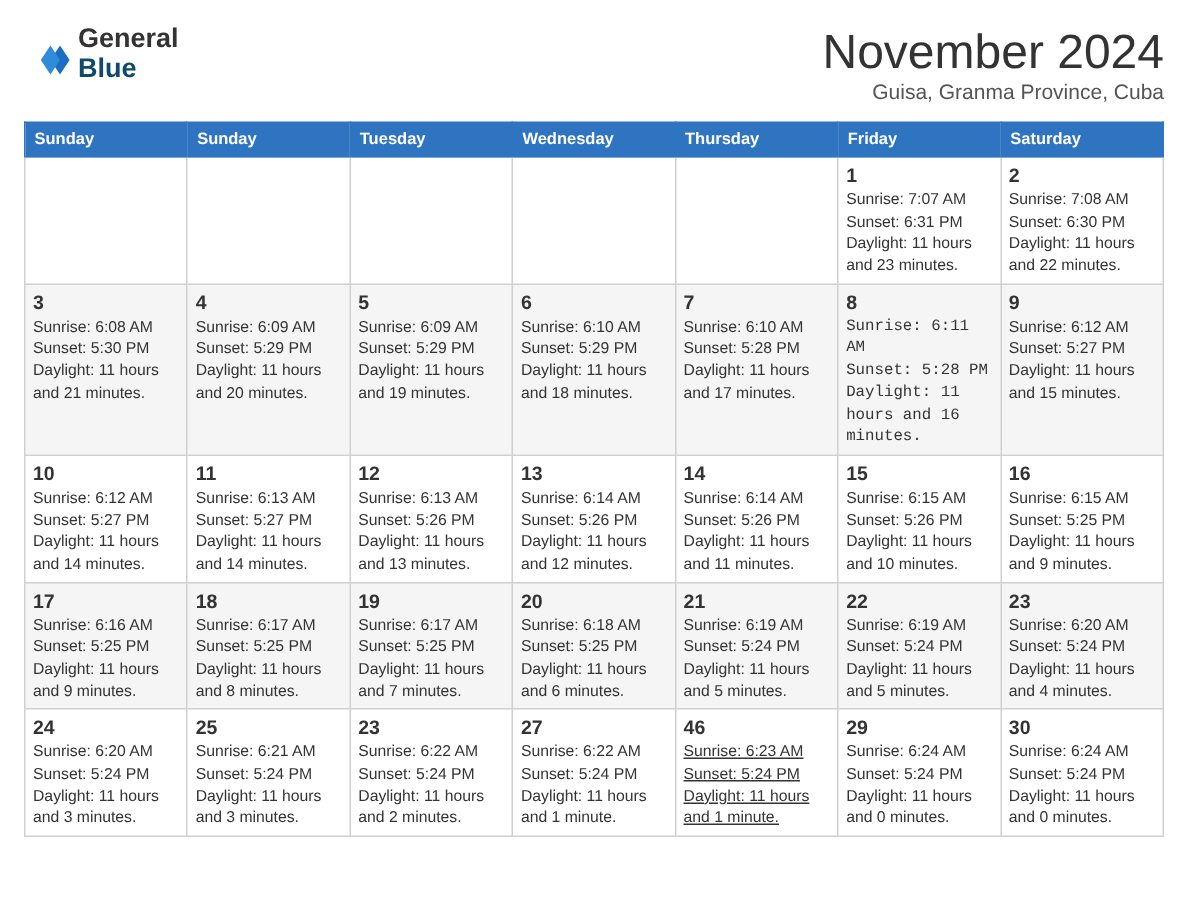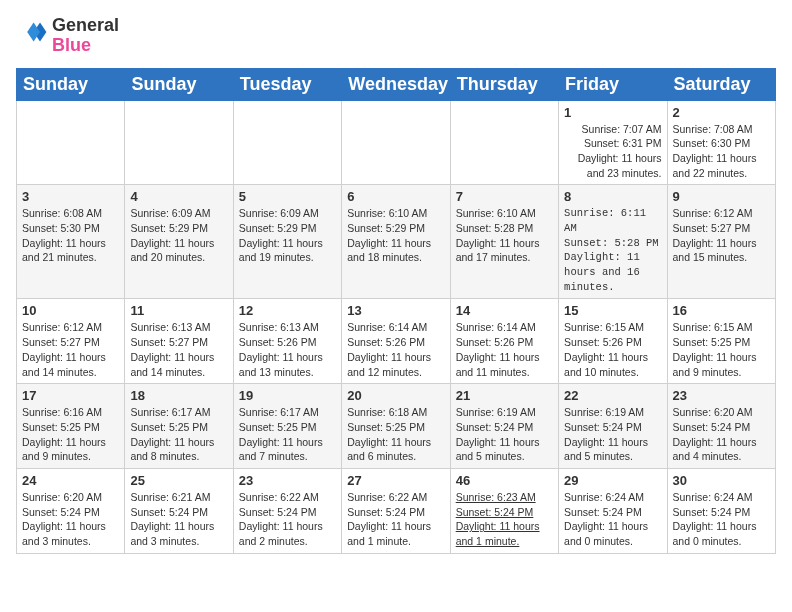--- a/index.html
+++ b/index.html
@@ -11,30 +11,30 @@
       padding: 16px;
     }
     .header {
       display: flex;
       justify-content: space-between;
       align-items: flex-start;
       margin-bottom: 12px;
     }
     .logo {
       display: flex;
-      align-items: flex-start;
+      align-items: flex-end;
       gap: 4px;
     }
     .logo-text {
       font-size: 18px;
       font-weight: bold;
       line-height: 1.1;
     }
     .logo-general { color: #333; }
-    .logo-blue { color: #ec4899; }
+    .logo-blue { color: #0c4a6e; }
     .logo-icon {
       width: 32px;
       height: 32px;
     }
     .title-block {
       text-align: right;
     }
     .month-title {
       font-size: 32px;
       font-weight: normal;
@@ -47,21 +47,21 @@
     table {
       width: 100%;
       border-collapse: collapse;
       table-layout: fixed;
     }
     thead th {
       background-color: #2e74c0;
       color: #fff;
       text-align: left;
       padding: 5px 6px;
-      font-size: 18px;
+      font-size: 11px;
       font-weight: bold;
       border: 1px solid #2e74c0;
     }
     tbody td {
       border: 1px solid #d0d0d0;
       vertical-align: top;
       padding: 4px 5px;
       font-size: 10.5px;
       color: #333;
       height: 80px;
@@ -92,20 +92,24 @@
   <div class="logo">
     <svg class="logo-icon" viewBox="0 0 40 40">
       <polygon points="30,8 38,20 30,32 22,20" fill="#1a6fc4"></polygon>
       <polygon points="22,8 30,20 22,32 14,20" fill="#2e8cd8"></polygon>
     </svg>
     <div class="logo-text">
       <span class="logo-general">General</span><br>
       <span class="logo-blue">Blue</span>
     </div>
   </div>
+  <div class="title-block">
+    <div class="month-title">November 2024</div>
+    <div class="subtitle">Guisa, Granma Province, Cuba</div>
+  </div>
 </div>
 
 <table>
   <thead id="calendar-header">
     <tr id="header-row">
         <th>Sunday</th>
         <th>Sunday</th>
         <th>Tuesday</th>
         <th>Wednesday</th>
         <th>Thursday</th>
@@ -115,21 +119,21 @@
   </thead>
   <tbody id="calendar-body">
       <tr>
         <td class="empty-cell"></td>
         <td class="empty-cell"></td>
         <td class="empty-cell"></td>
         <td class="empty-cell"></td>
         <td class="empty-cell"></td>
         <td>
           <span class="day-num">1</span>
-          <div class="day-info" style="white-space: pre-line; text-align: right;">Sunrise: 7:07 AM
+          <div class="day-info" style="white-space: pre-line;">Sunrise: 7:07 AM
 Sunset: 6:31 PM
 Daylight: 11 hours and 23 minutes.</div>
         </td>
         <td>
           <span class="day-num">2</span>
           <div class="day-info" style="white-space: pre-line;">Sunrise: 7:08 AM
 Sunset: 6:30 PM
 Daylight: 11 hours and 22 minutes.</div>
         </td>
       </tr>

